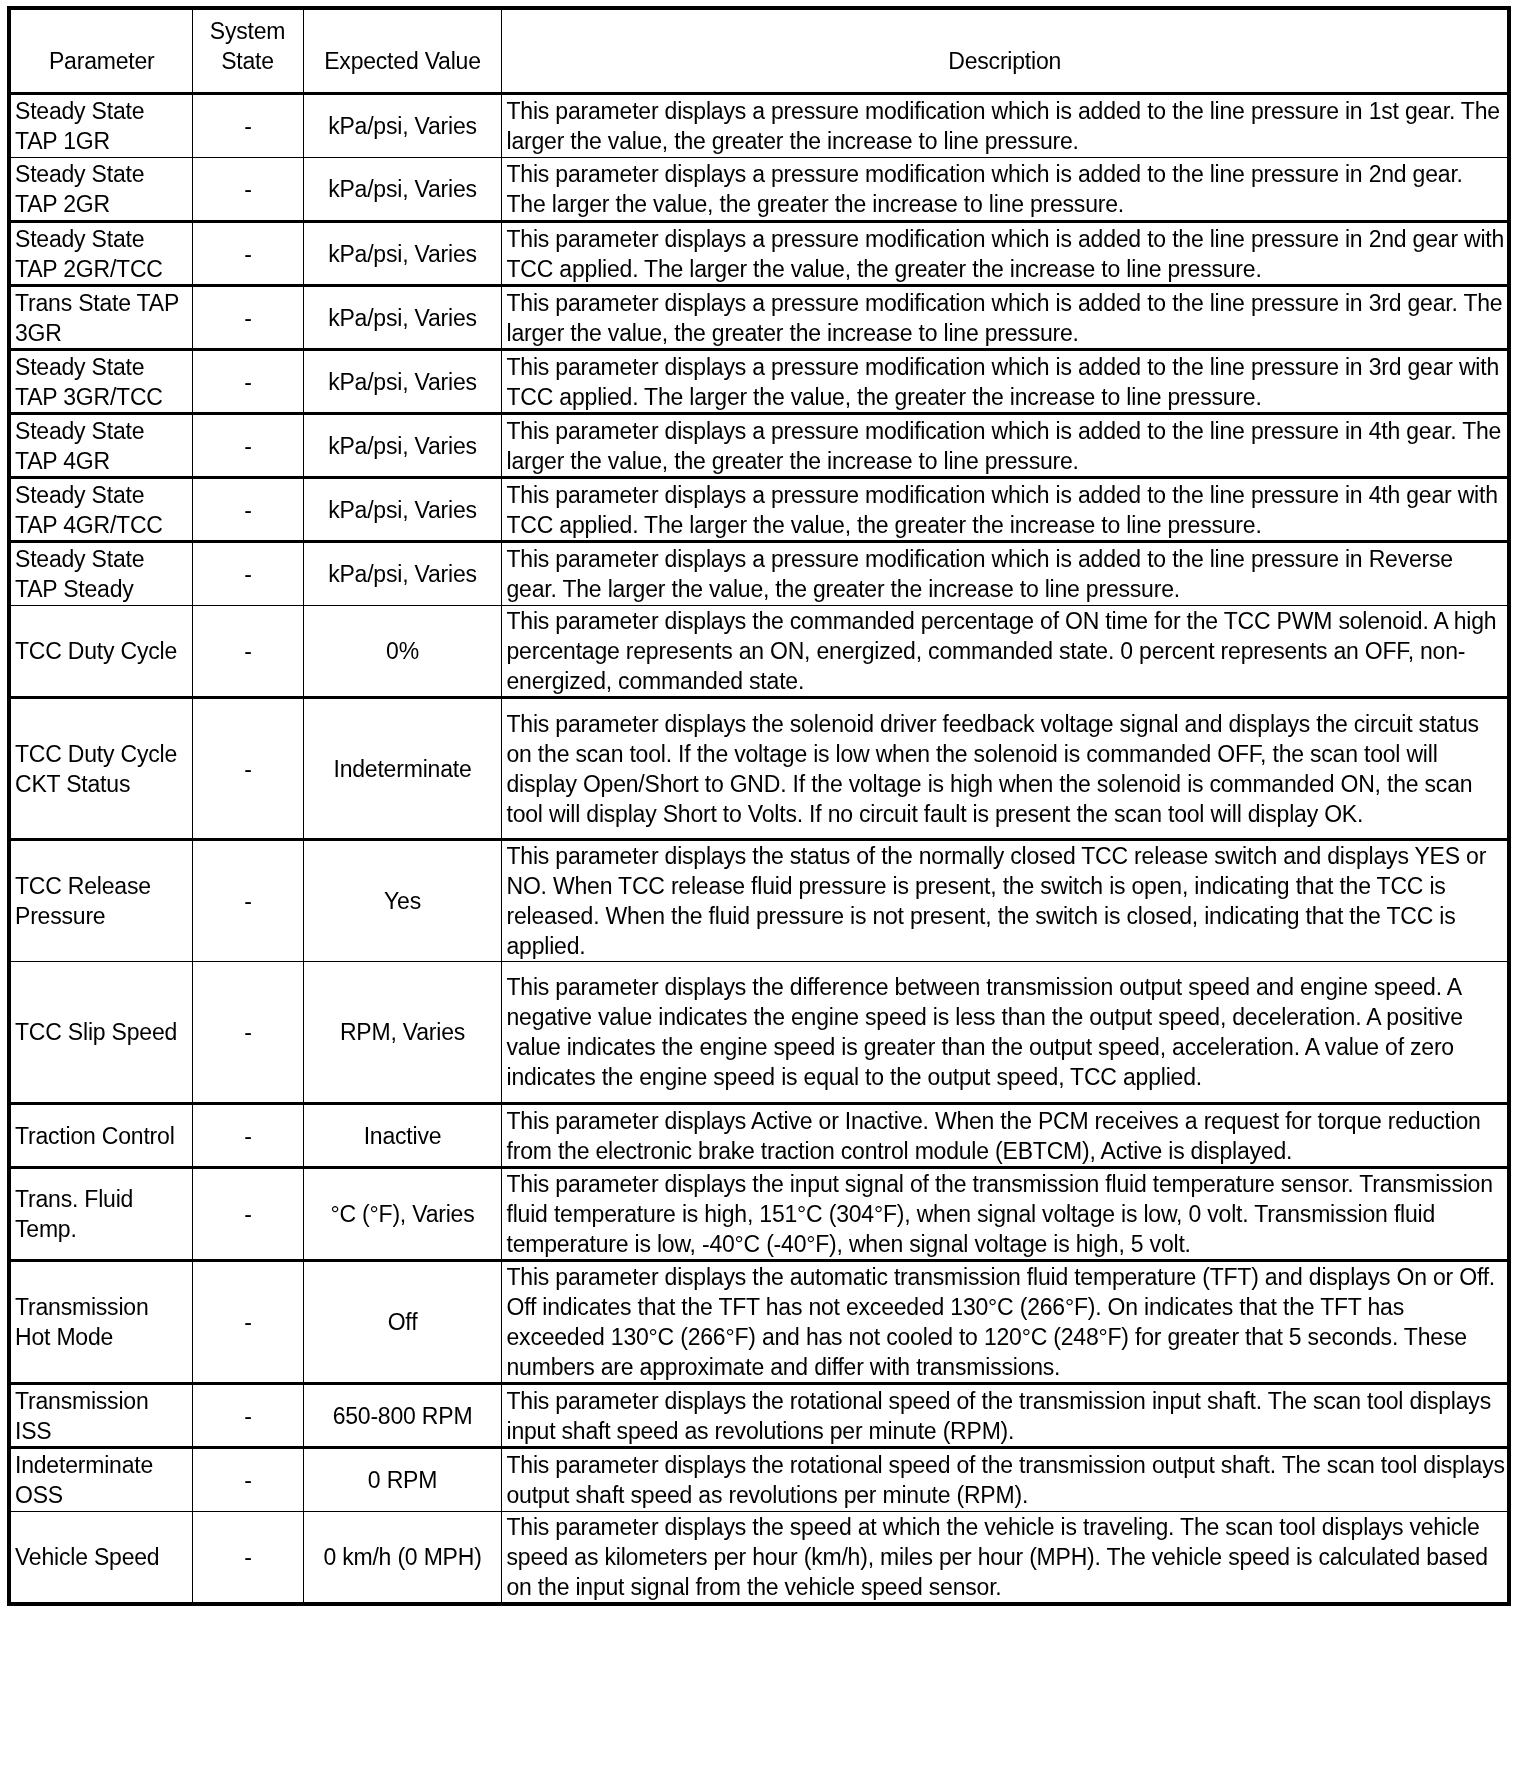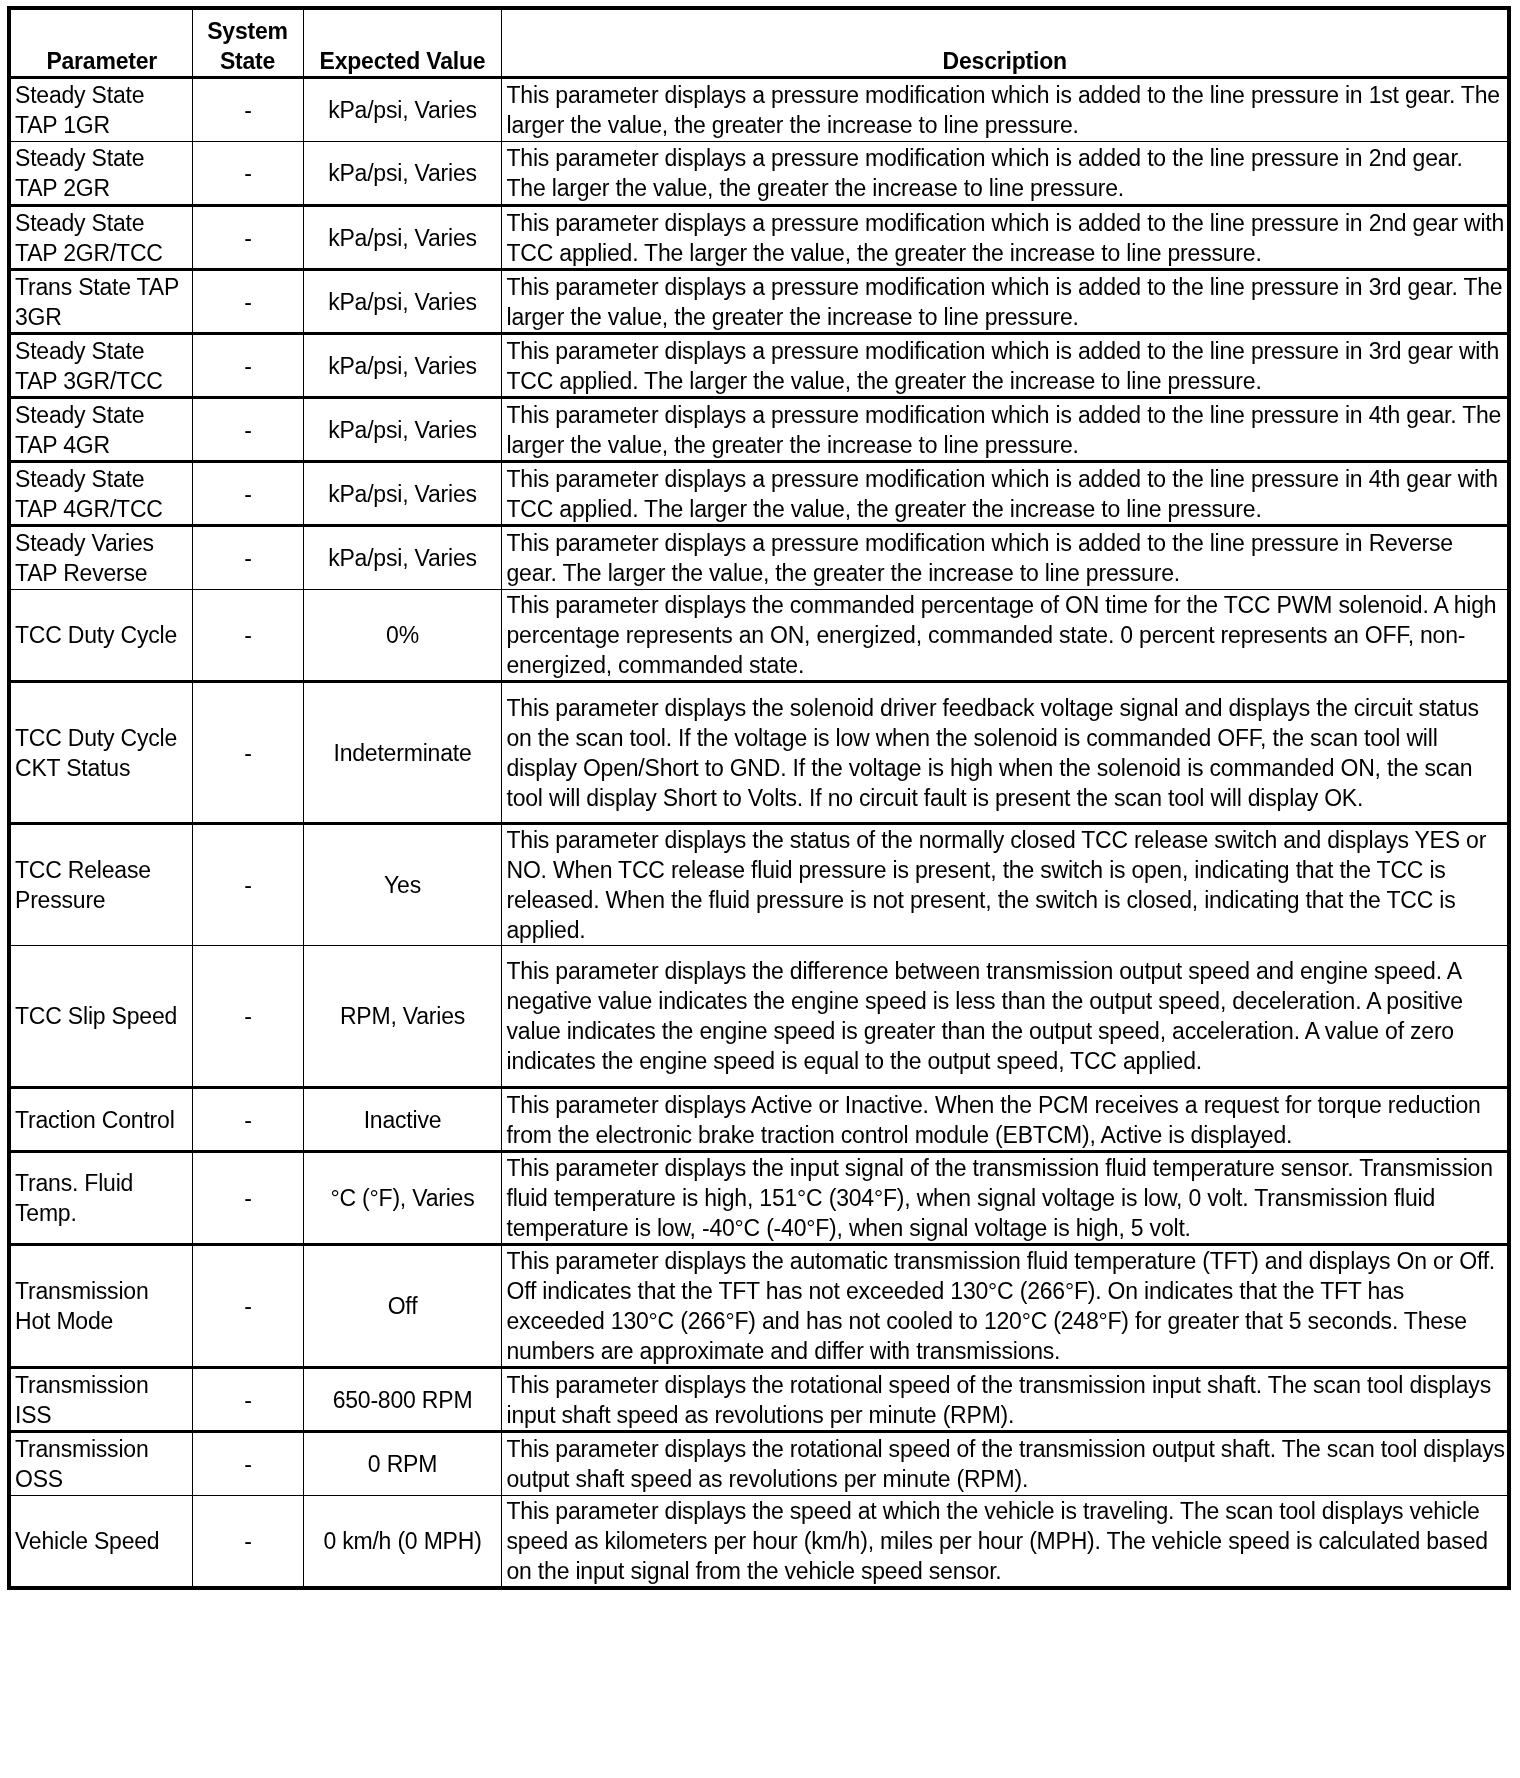--- a/index.html
+++ b/index.html
@@ -16,24 +16,24 @@
       line-height: 30px;
       color: #000;
       letter-spacing: -0.2px;
     }
     .doc-table th, .doc-table td {
       border: 1px solid #000;
       padding: 0 3px 0 4px;
       vertical-align: middle;
     }
     .doc-table thead th {
-      font-weight: bold;
+      font-weight: normal;
       text-align: center;
       vertical-align: bottom;
-      padding-bottom: 0;
+      padding-bottom: 16px;
       height: 66px;
       border-bottom: 3px solid #000;
     }
     .doc-table td.c-param { text-align: left; }
     .doc-table td.c-state { text-align: center; }
     .doc-table td.c-exp { text-align: center; white-space: nowrap; }
     .doc-table td.c-desc { text-align: left; padding-left: 5px; padding-right: 2px; }
     .doc-table tr.thick td { border-top: 3px solid #000; }
     col.w-param { width: 183px; }
     col.w-state { width: 111px; }
@@ -95,21 +95,21 @@
         <td class="c-exp">kPa/psi, Varies</td>
         <td class="c-desc">This parameter displays a pressure modification which is added to the line pressure in 4th gear. The larger the value, the greater the increase to line pressure.</td>
       </tr>
       <tr class="thick" style="height: 64px;">
         <td class="c-param">Steady State TAP 4GR/TCC</td>
         <td class="c-state">-</td>
         <td class="c-exp">kPa/psi, Varies</td>
         <td class="c-desc">This parameter displays a pressure modification which is added to the line pressure in 4th gear with TCC applied. The larger the value, the greater the increase to line pressure.</td>
       </tr>
       <tr class="thick" style="height: 64px;">
-        <td class="c-param">Steady Varies TAP Reverse</td>
+        <td class="c-param">Steady State TAP Steady</td>
         <td class="c-state">-</td>
         <td class="c-exp">kPa/psi, Varies</td>
         <td class="c-desc">This parameter displays a pressure modification which is added to the line pressure in Reverse gear. The larger the value, the greater the increase to line pressure.</td>
       </tr>
       <tr style="height: 90px;">
         <td class="c-param">TCC Duty Cycle</td>
         <td class="c-state">-</td>
         <td class="c-exp">0%</td>
         <td class="c-desc">This parameter displays the commanded percentage of ON time for the TCC PWM solenoid. A high percentage represents an ON, energized, commanded state. 0 percent represents an OFF, non-energized, commanded state.</td>
       </tr>
@@ -149,21 +149,21 @@
         <td class="c-exp">Off</td>
         <td class="c-desc">This parameter displays the automatic transmission fluid temperature (TFT) and displays On or Off. Off indicates that the TFT has not exceeded 130°C (266°F). On indicates that the TFT has exceeded 130°C (266°F) and has not cooled to 120°C (248°F) for greater that 5 seconds. These numbers are approximate and differ with transmissions.</td>
       </tr>
       <tr class="thick" style="height: 64px; margin-top: 48px;">
         <td class="c-param">Transmission ISS</td>
         <td class="c-state">-</td>
         <td class="c-exp">650-800 RPM</td>
         <td class="c-desc">This parameter displays the rotational speed of the transmission input shaft. The scan tool displays input shaft speed as revolutions per minute (RPM).</td>
       </tr>
       <tr class="thick" style="height: 64px;">
-        <td class="c-param">Transmission OSS</td>
+        <td class="c-param">Indeterminate OSS</td>
         <td class="c-state">-</td>
         <td class="c-exp">0 RPM</td>
         <td class="c-desc">This parameter displays the rotational speed of the transmission output shaft. The scan tool displays output shaft speed as revolutions per minute (RPM).</td>
       </tr>
       <tr style="height: 90px;">
         <td class="c-param">Vehicle Speed</td>
         <td class="c-state">-</td>
         <td class="c-exp">0 km/h (0 MPH)</td>
         <td class="c-desc">This parameter displays the speed at which the vehicle is traveling. The scan tool displays vehicle speed as kilometers per hour (km/h), miles per hour (MPH). The vehicle speed is calculated based on the input signal from the vehicle speed sensor.</td>
       </tr>

